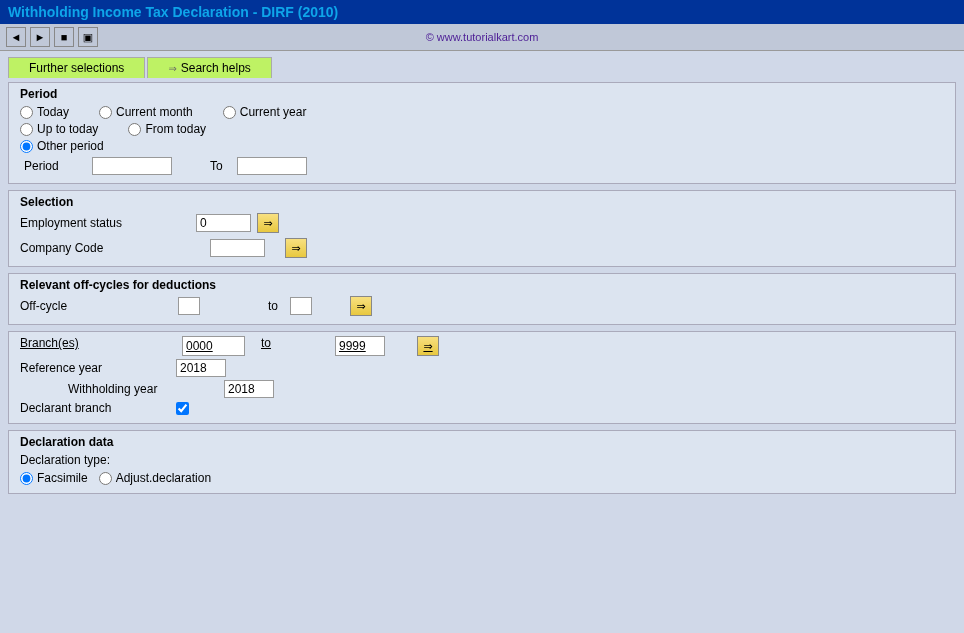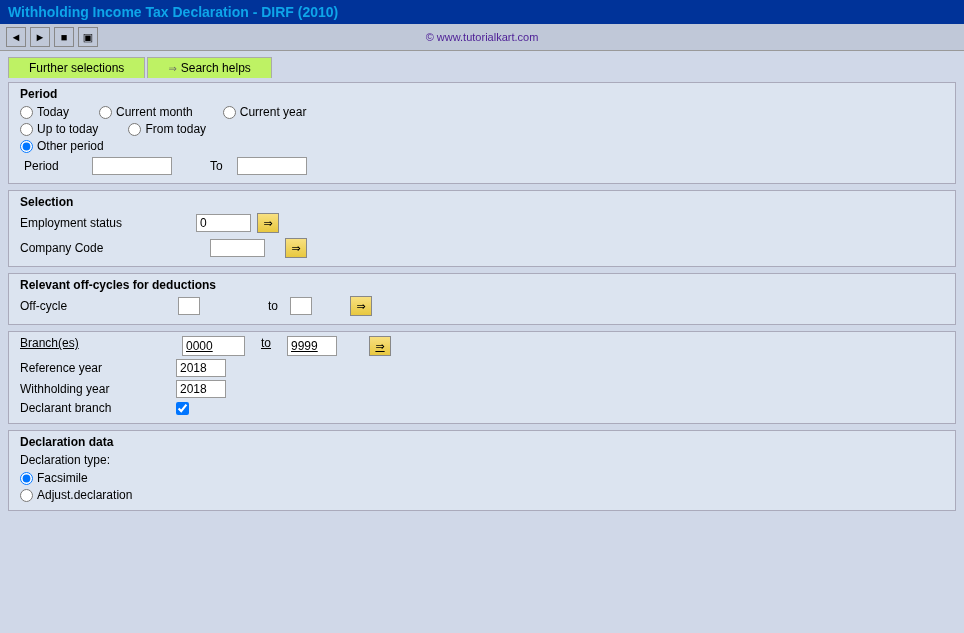--- a/index.html
+++ b/index.html
@@ -214,43 +214,43 @@
       <input type="text" style="width: 22px;" value="">
       <div class="arrow-btn" style="margin-left:30px;">⇒</div>
     </div>
   </div>
 
   <div class="section">
     <div style="display:flex;gap:12px;margin-bottom:3px;text-decoration:underline;">
       <span style="width:150px;">Branch(es)</span>
       <input type="text" style="width: 63px;" value="0000">
       <span style="margin:0 4px;">to</span>
-      <input type="text" style="width: 50px;" value="9999">
+      <input type="text" style="width: 50px; margin-left: 48px;" value="9999">
       <div class="arrow-btn" style="margin-left:20px;">⇒</div>
     </div>
     <div style="display:flex;align-items:center;gap:6px;margin-bottom:3px;">
       <span style="width:150px;">Reference year</span>
       <input type="text" style="width: 50px;" value="2018">
     </div>
     <div style="display:flex;align-items:center;gap:6px;margin-bottom:3px;">
-      <span style="width:150px;">Withholding year</span>
+      <span style="width:150px;margin-left:48px;">Withholding year</span>
       <input type="text" style="width: 50px;" value="2018">
     </div>
     <div style="display:flex;align-items:center;gap:6px;">
       <span style="width:150px;">Declarant branch</span>
       <input type="checkbox" checked="" style="">
     </div>
   </div>
 
   <div class="section">
     <div class="section-header">Declaration data</div>
     <div style="margin-bottom:4px;">
       <span>Declaration type:</span>
     </div>
-    <div style="display:flex;flex-direction:column;gap:3px;">
+    <div style="display:flex;flex-direction:row;gap:11px;">
       <label class="radio-item">
         <input type="radio" name="declaration_type" checked="" style="">
         <span>Facsimile</span>
       </label>
       <label class="radio-item">
         <input type="radio" name="declaration_type" style="">
         <span>Adjust.declaration</span>
       </label>
     </div>
   </div>

